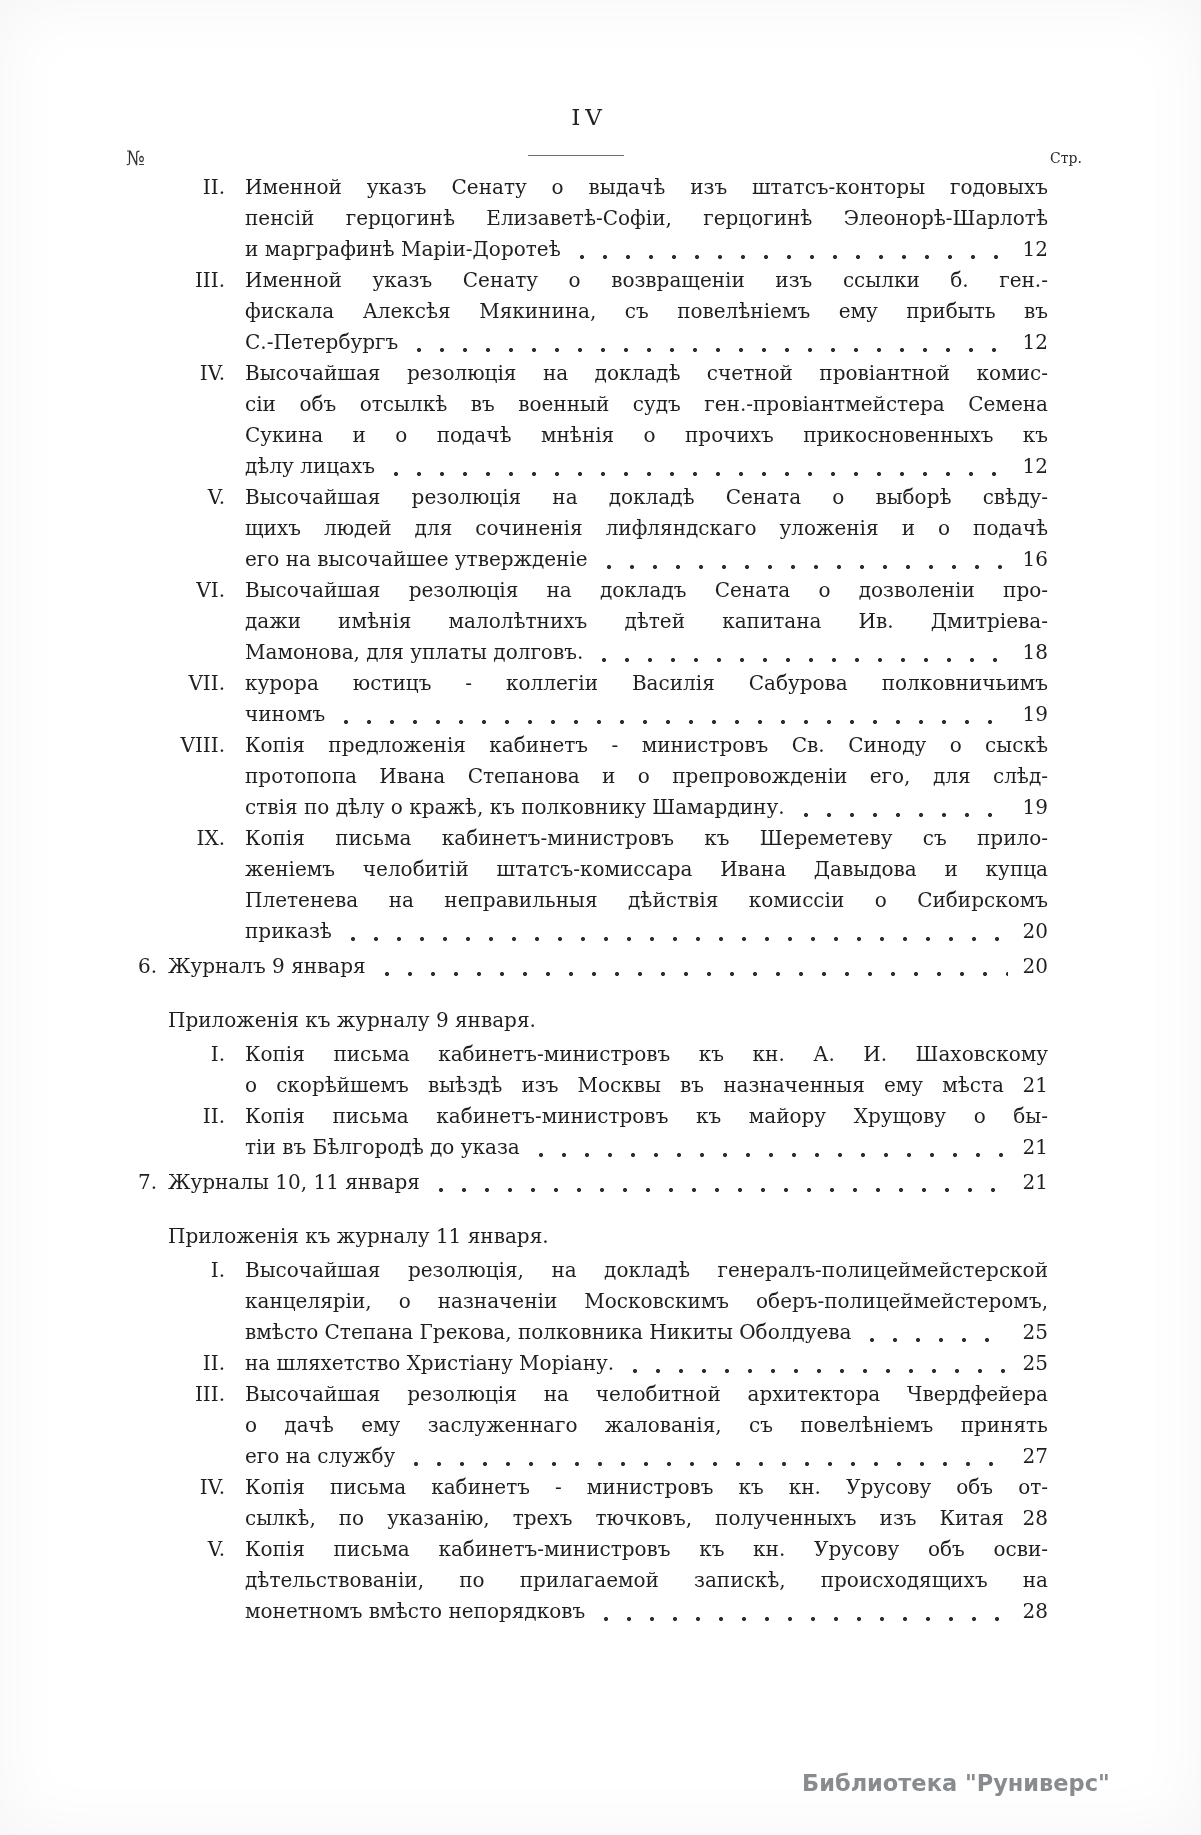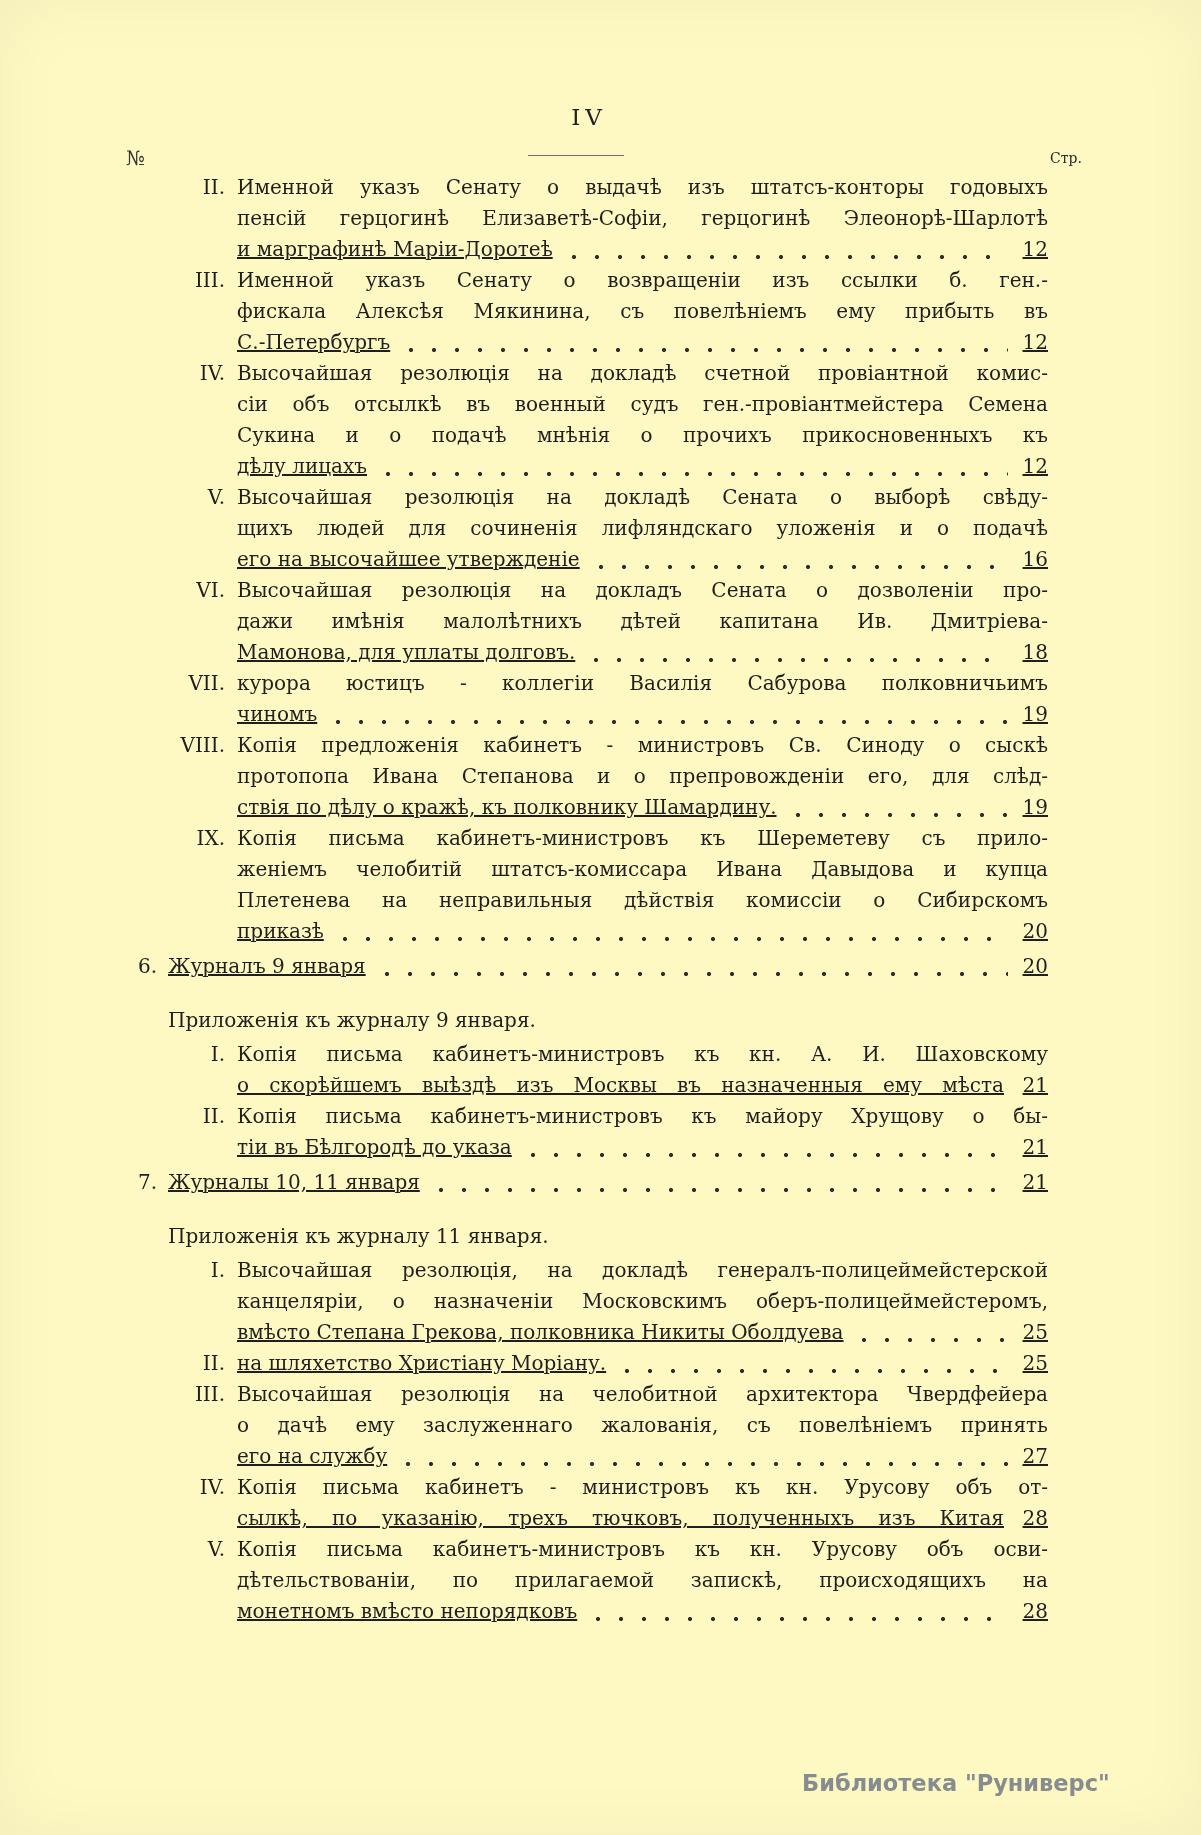--- a/index.html
+++ b/index.html
@@ -1,32 +1,32 @@
 <!DOCTYPE html>
 <html><head>
 <meta charset="utf-8">
 <style>
   html,body{margin:0;padding:0;background:#e9e9e9;}
   .page{
     position:relative;width:1201px;height:1835px;margin:0;
-    background:#fef9c3;
+    background:#ffffff;
     box-shadow:inset 0 0 70px rgba(0,0,0,0.045);
     font-family:"DejaVu Serif","Liberation Serif",serif;
     color:#1f1f1f;overflow:hidden;
   }
   .roman{position:absolute;top:104px;left:0;width:1178px;text-align:center;font-size:23px;letter-spacing:5px;color:#222;}
   .rule{position:absolute;top:155px;left:528px;width:96px;border-top:1.4px solid #6e6e6e;}
   .no-label{position:absolute;top:146px;left:126px;font-size:20px;color:#333;}
   .str-label{position:absolute;top:150px;left:1050px;font-size:14px;color:#2a2a2a;}
   .toc{position:absolute;top:172px;left:130px;width:918px;font-size:20px;}
   .line{line-height:31px;}
-  .row-item{display:grid;grid-template-columns:95px 1fr;column-gap:12px;}
+  .row-item{display:grid;grid-template-columns:95px 1fr;column-gap:20px;}
   .num{text-align:right;}
   .jline{text-align:justify;text-align-last:justify;}
-  .lastline{display:flex;align-items:center;text-decoration:underline;}
+  .lastline{display:flex;align-items:center;}
   .txt{white-space:nowrap;}
   .jfill{flex:1;text-align:justify;text-align-last:justify;margin-right:14px;}
   .leader{
     flex:1;min-width:24px;height:6px;align-self:flex-end;
     margin:0 10px 5px 18px;
     background-image:radial-gradient(circle at 3px 3px,#2e2e2e 1.8px,transparent 2.3px);
     background-size:23px 6px;background-repeat:repeat-x;background-position:left bottom;
   }
   .pagenum{min-width:30px;text-align:right;}
   .row-journal{display:flex;margin-top:4px;}

